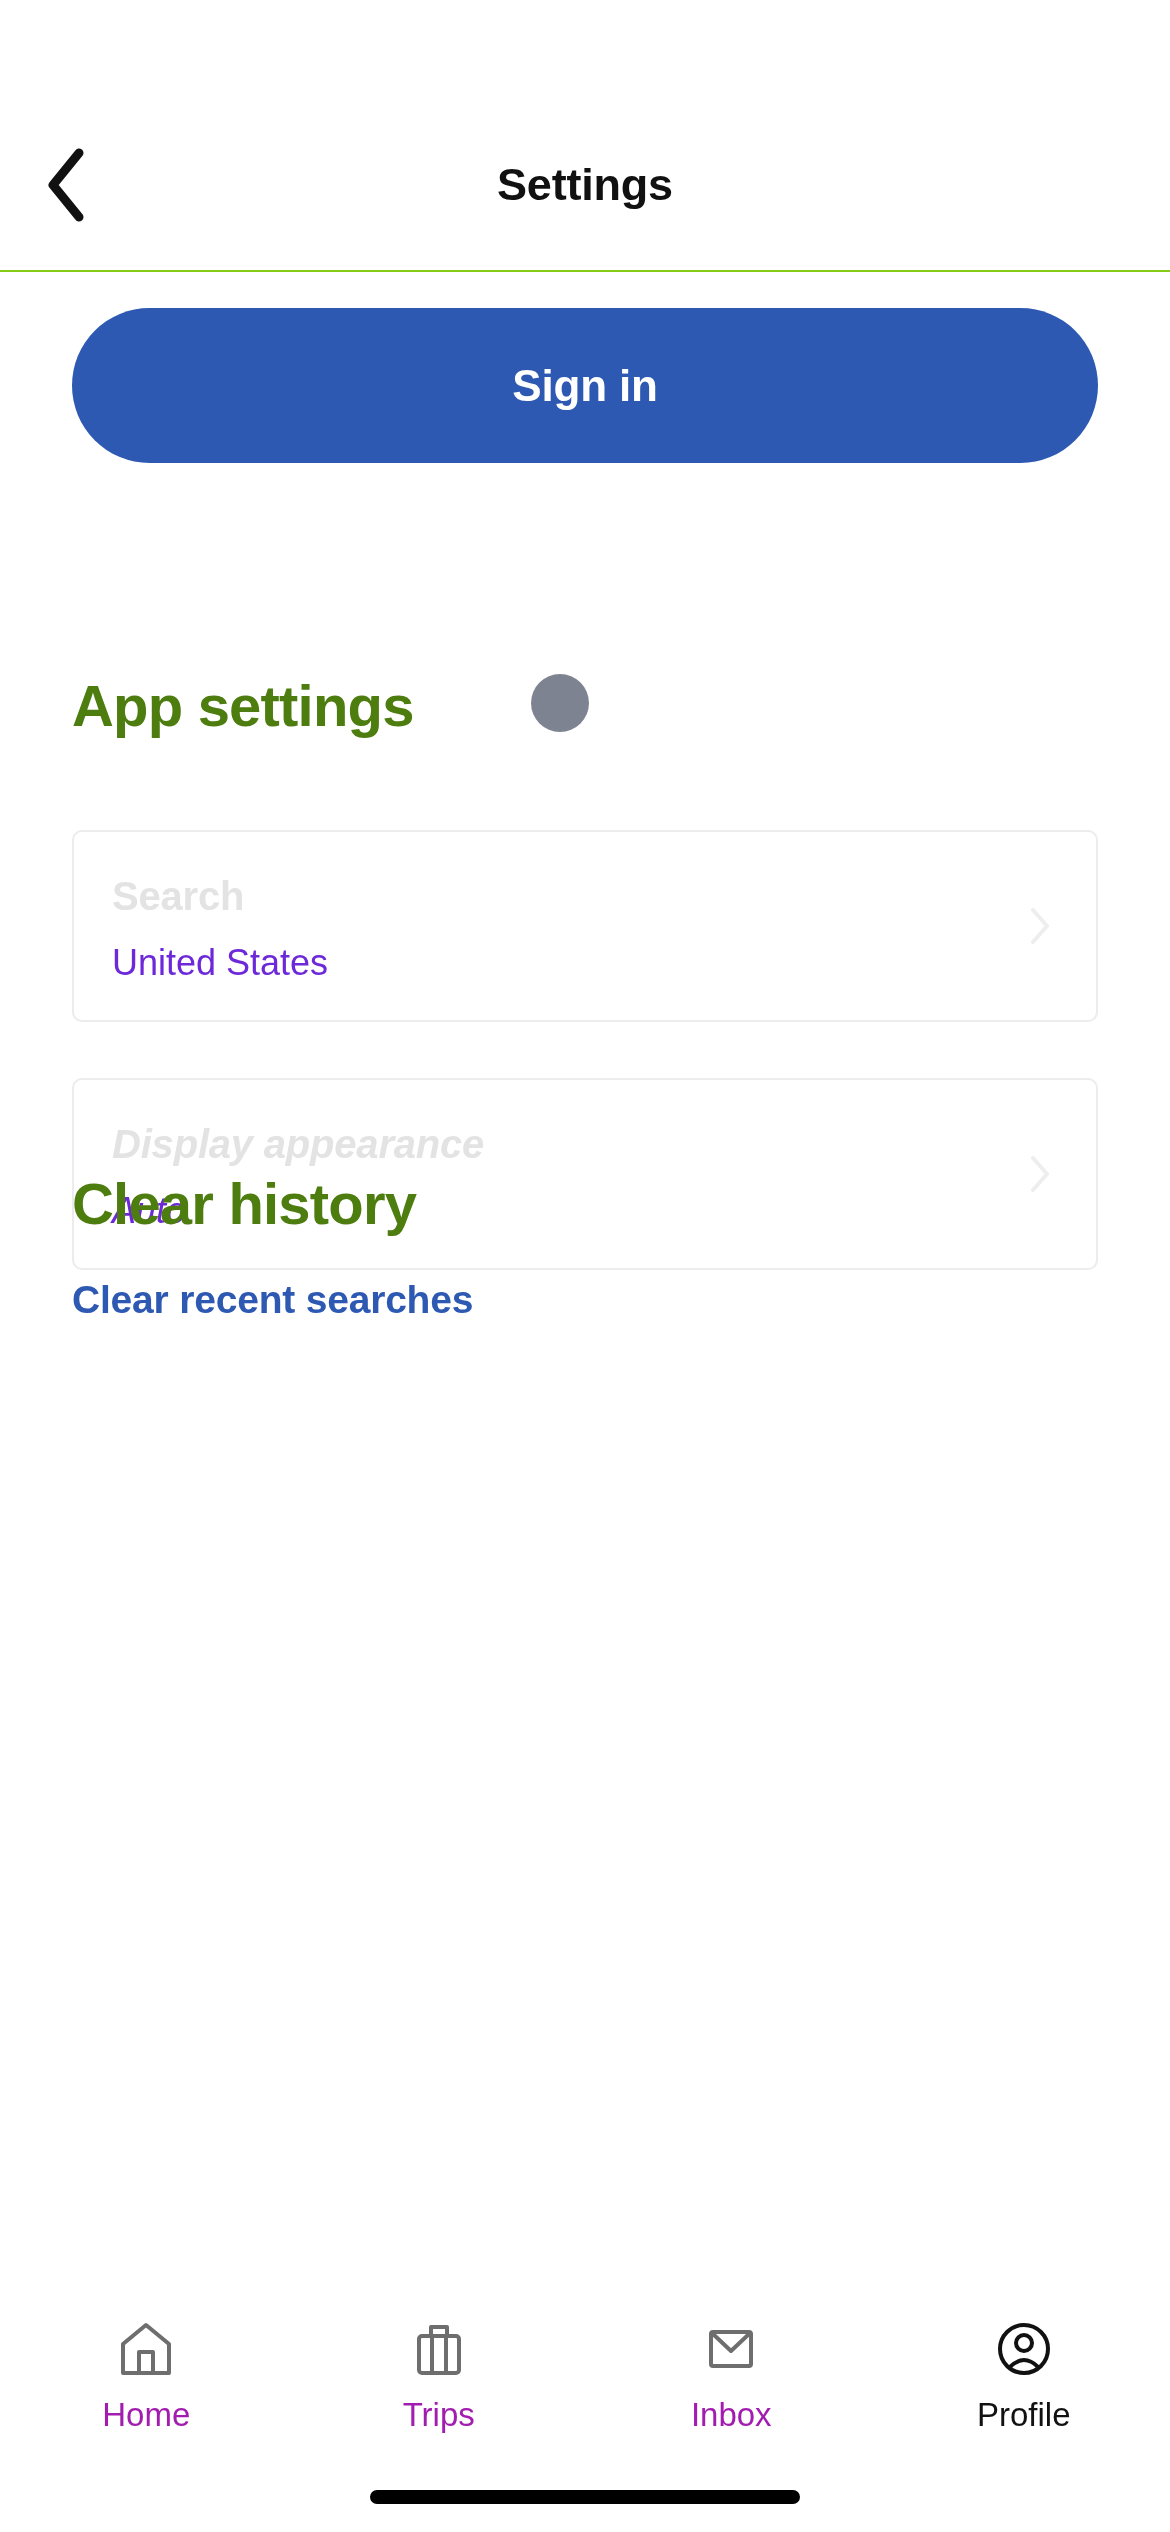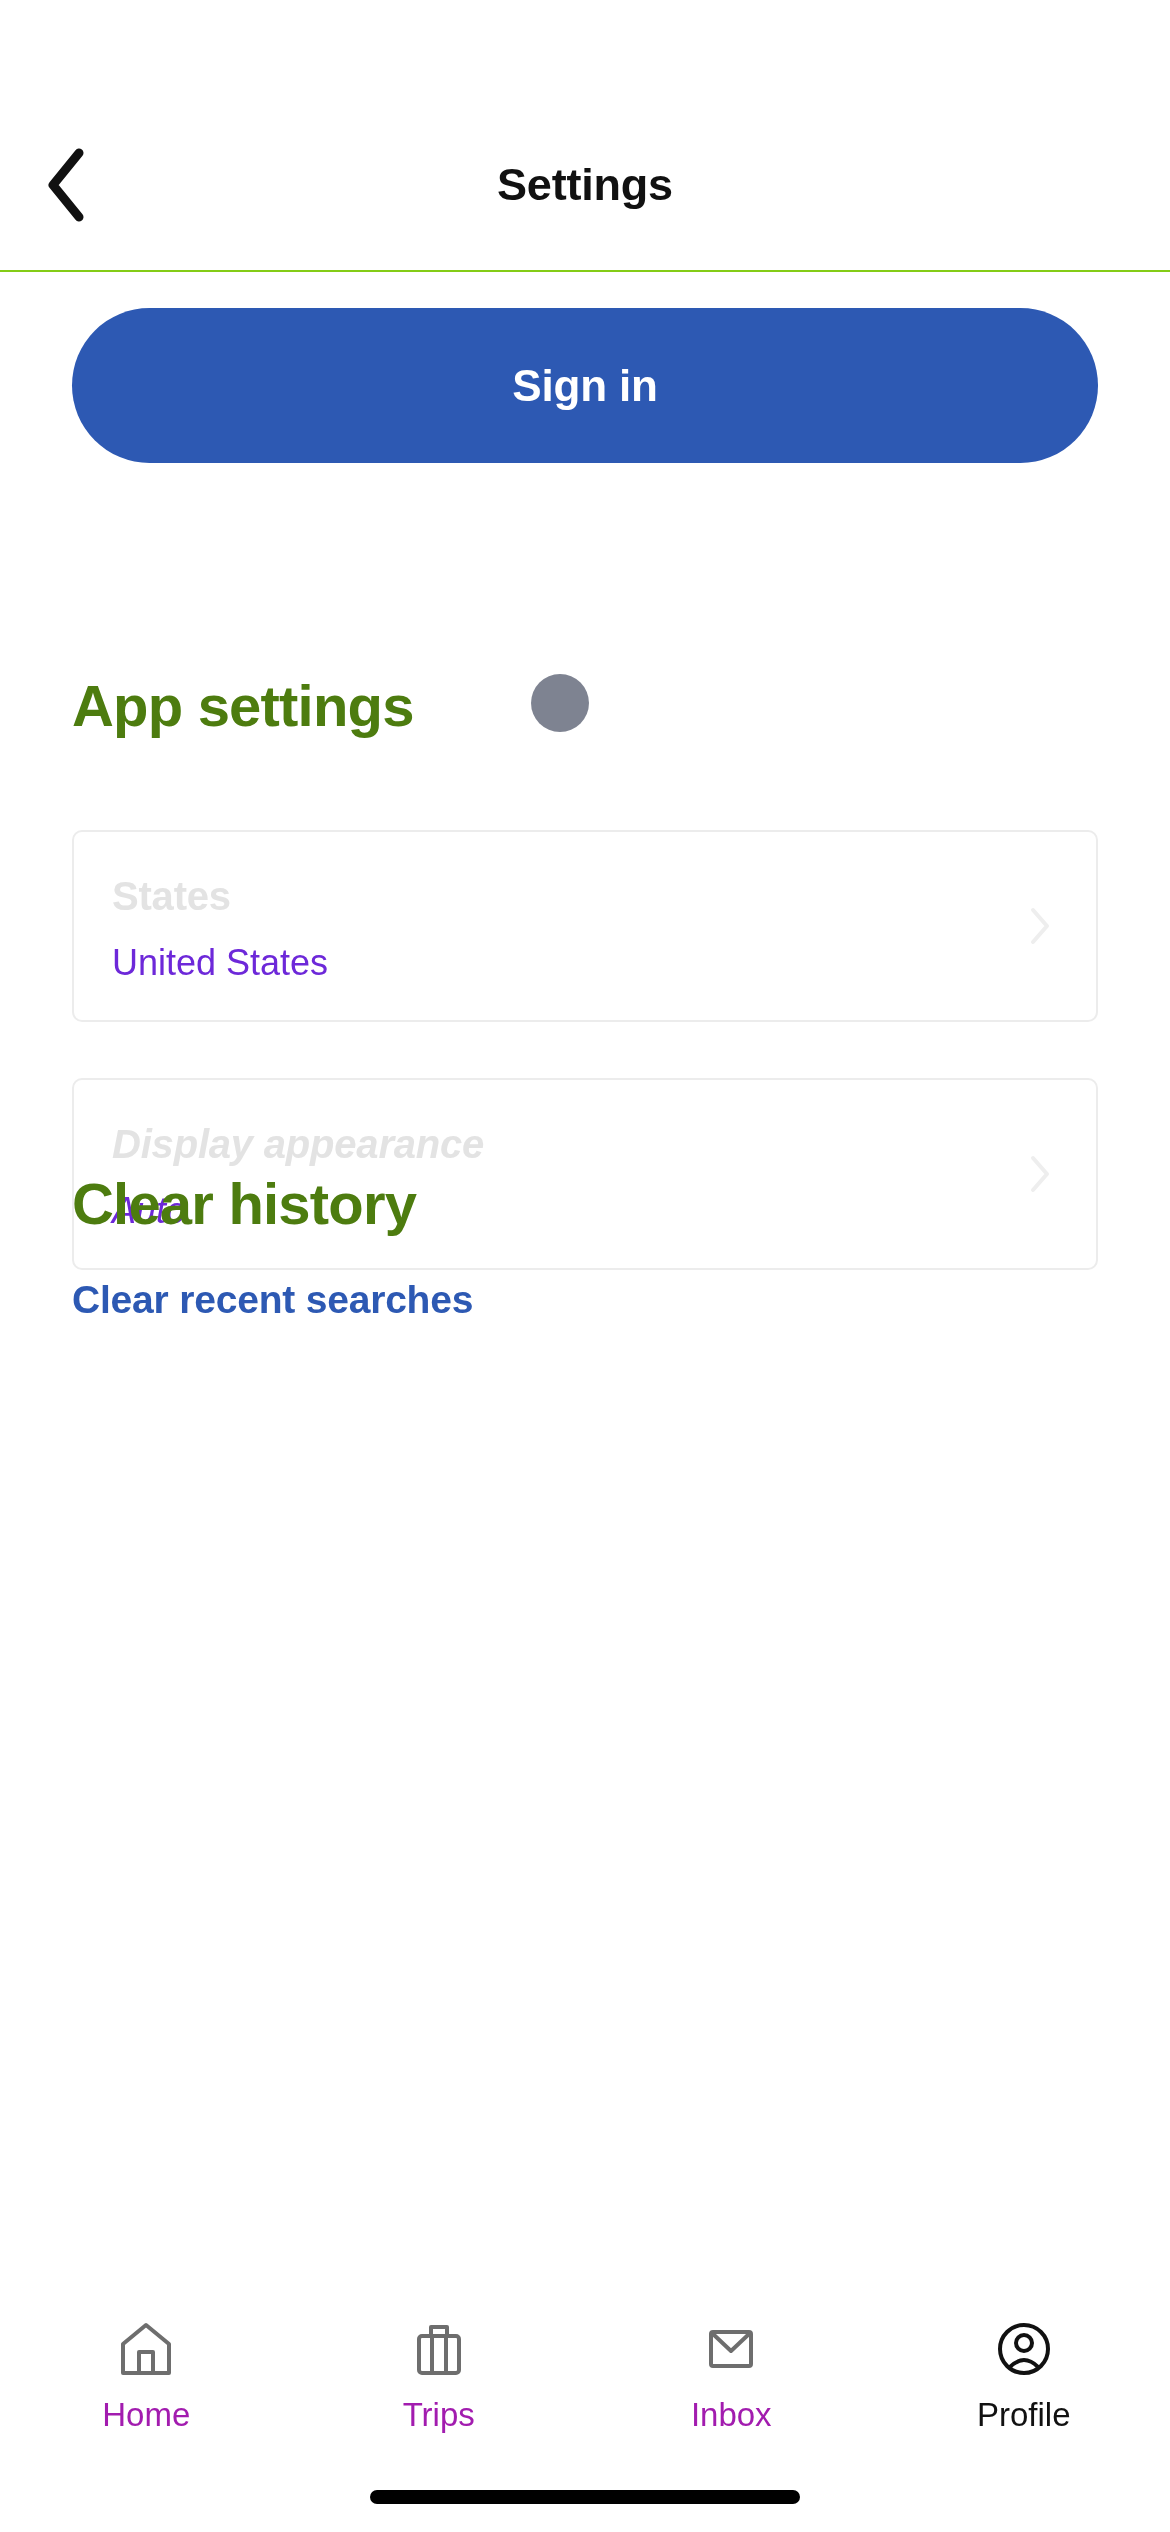--- a/index.html
+++ b/index.html
@@ -128,21 +128,21 @@
   </div>
 
   <div class="content">
 
     <button class="signin-btn">Sign in</button>
     <div class="touch-dot"></div>
 
     <div class="section-title" id="app-settings-title">App settings</div>
 
     <div class="setting-card" id="card-country">
-      <div class="card-label">States</div>
+      <div class="card-label">Search</div>
       <div class="card-value">United States</div>
       <svg class="card-chevron" viewBox="0 0 24 40">
         <path d="M5 4 L19 20 L5 36" stroke="#eeeeee" stroke-width="4" fill="none" stroke-linecap="round" stroke-linejoin="round"></path>
       </svg>
     </div>
 
     <div class="setting-card" id="card-display">
       <div class="card-label">Display appearance</div>
       <div class="card-value">Auto</div>
       <svg class="card-chevron" viewBox="0 0 24 40">

